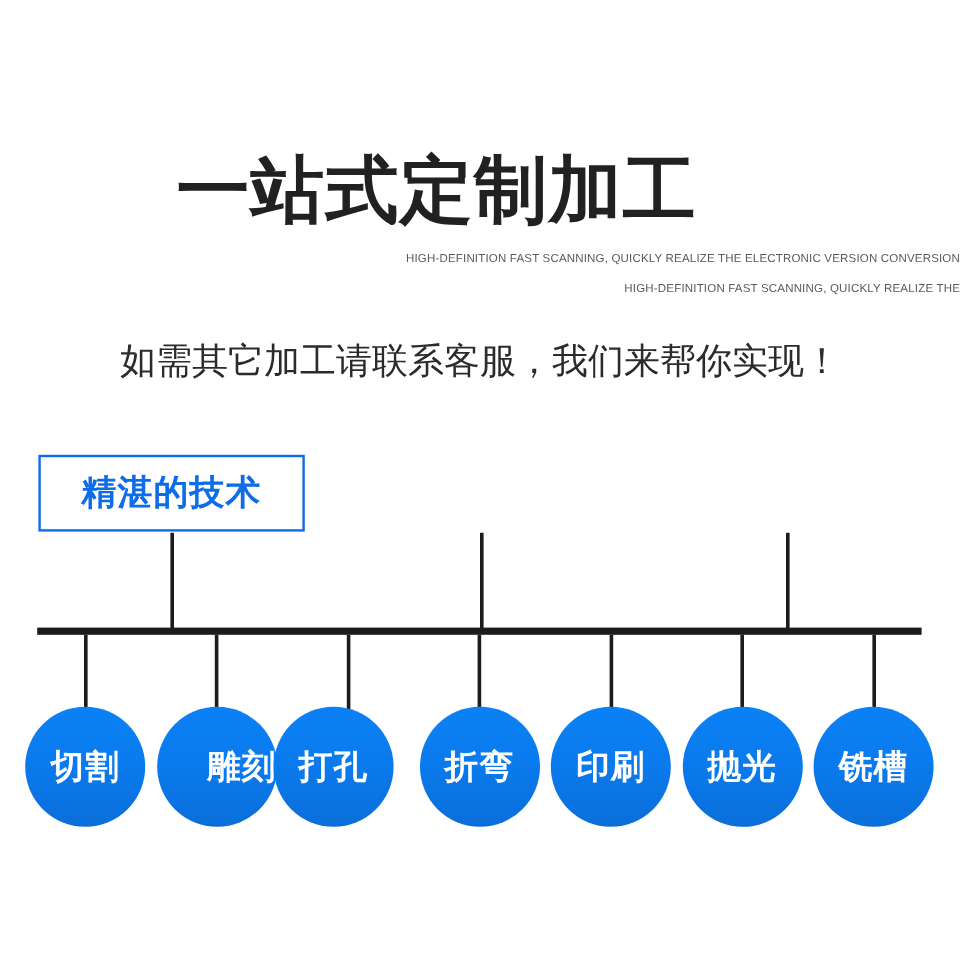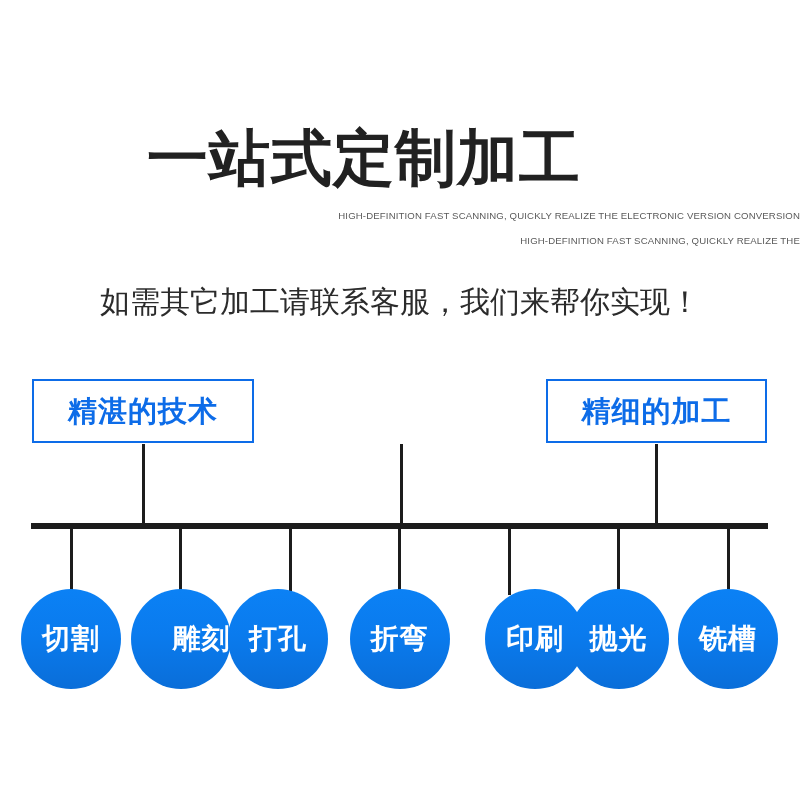--- a/index.html
+++ b/index.html
@@ -154,23 +154,20 @@
     <div class="sub-en sub-en-1">HIGH-DEFINITION FAST SCANNING, QUICKLY REALIZE THE ELECTRONIC VERSION CONVERSION</div>
 
     <div class="sub-en sub-en-2">HIGH-DEFINITION FAST SCANNING, QUICKLY REALIZE THE</div>
 
     <div class="cta-line">如需其它加工请联系客服，我们来帮你实现！</div>
   </div>
 
   <div class="cat-box" id="cat-box-0">
     <span class="cat-label">精湛的技术</span>
   </div>
-  <div class="cat-box" id="cat-box-2">
-    <span class="cat-label">精细的加工</span>
-  </div>
 
   <div class="v-line-up" id="v-up-0"></div>
   <div class="v-line-up" id="v-up-1"></div>
   <div class="v-line-up" id="v-up-2"></div>
 
   <div class="h-bar"></div>
 
   <div id="service-layer">
       <div class="v-line-down" style="left: 69.5px;"></div>
       <div class="circle" style="left: 21px;">
@@ -182,21 +179,21 @@
       </div>
       <div class="v-line-down" style="left: 288.5px;"></div>
       <div class="circle" style="left: 228px;">
         <span class="circle-label">打孔</span>
       </div>
       <div class="v-line-down" style="left: 398px;"></div>
       <div class="circle" style="left: 349.5px;">
         <span class="circle-label">折弯</span>
       </div>
       <div class="v-line-down" style="left: 507.5px;"></div>
-      <div class="circle" style="left: 485px; text-align: right;">
+      <div class="circle" style="left: 459px; text-align: right;">
         <span class="circle-label">印刷</span>
       </div>
       <div class="v-line-down" style="left: 617px;"></div>
       <div class="circle" style="left: 568.5px;">
         <span class="circle-label">抛光</span>
       </div>
       <div class="v-line-down" style="left: 726.5px;"></div>
       <div class="circle" style="left: 678px;">
         <span class="circle-label">铣槽</span>
       </div>

